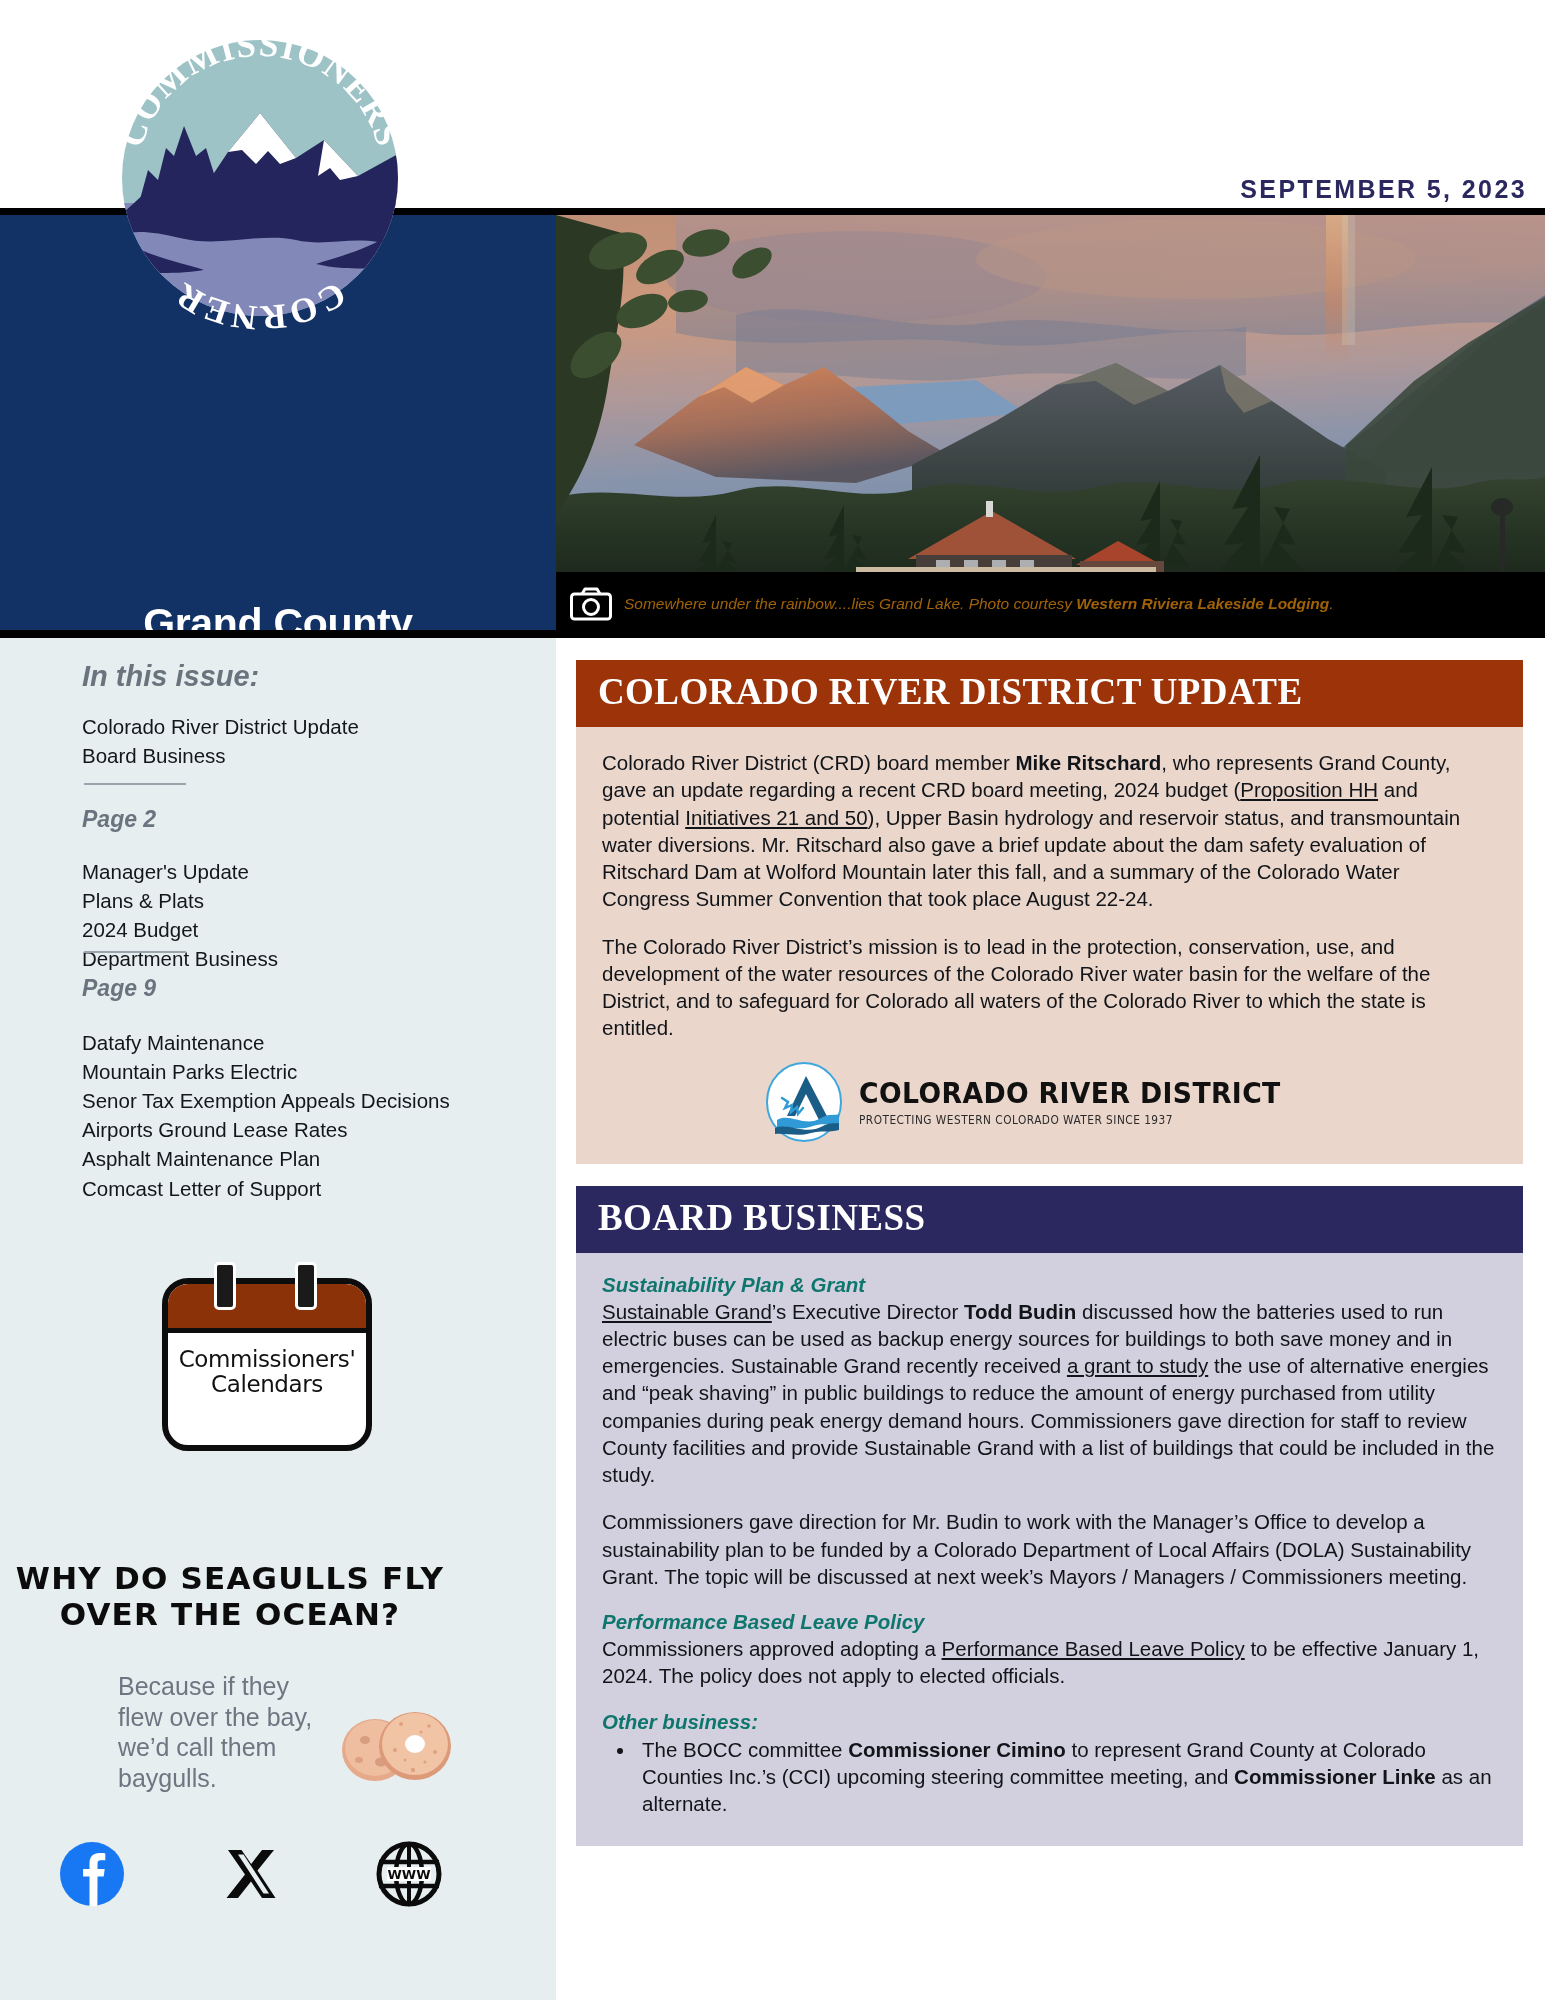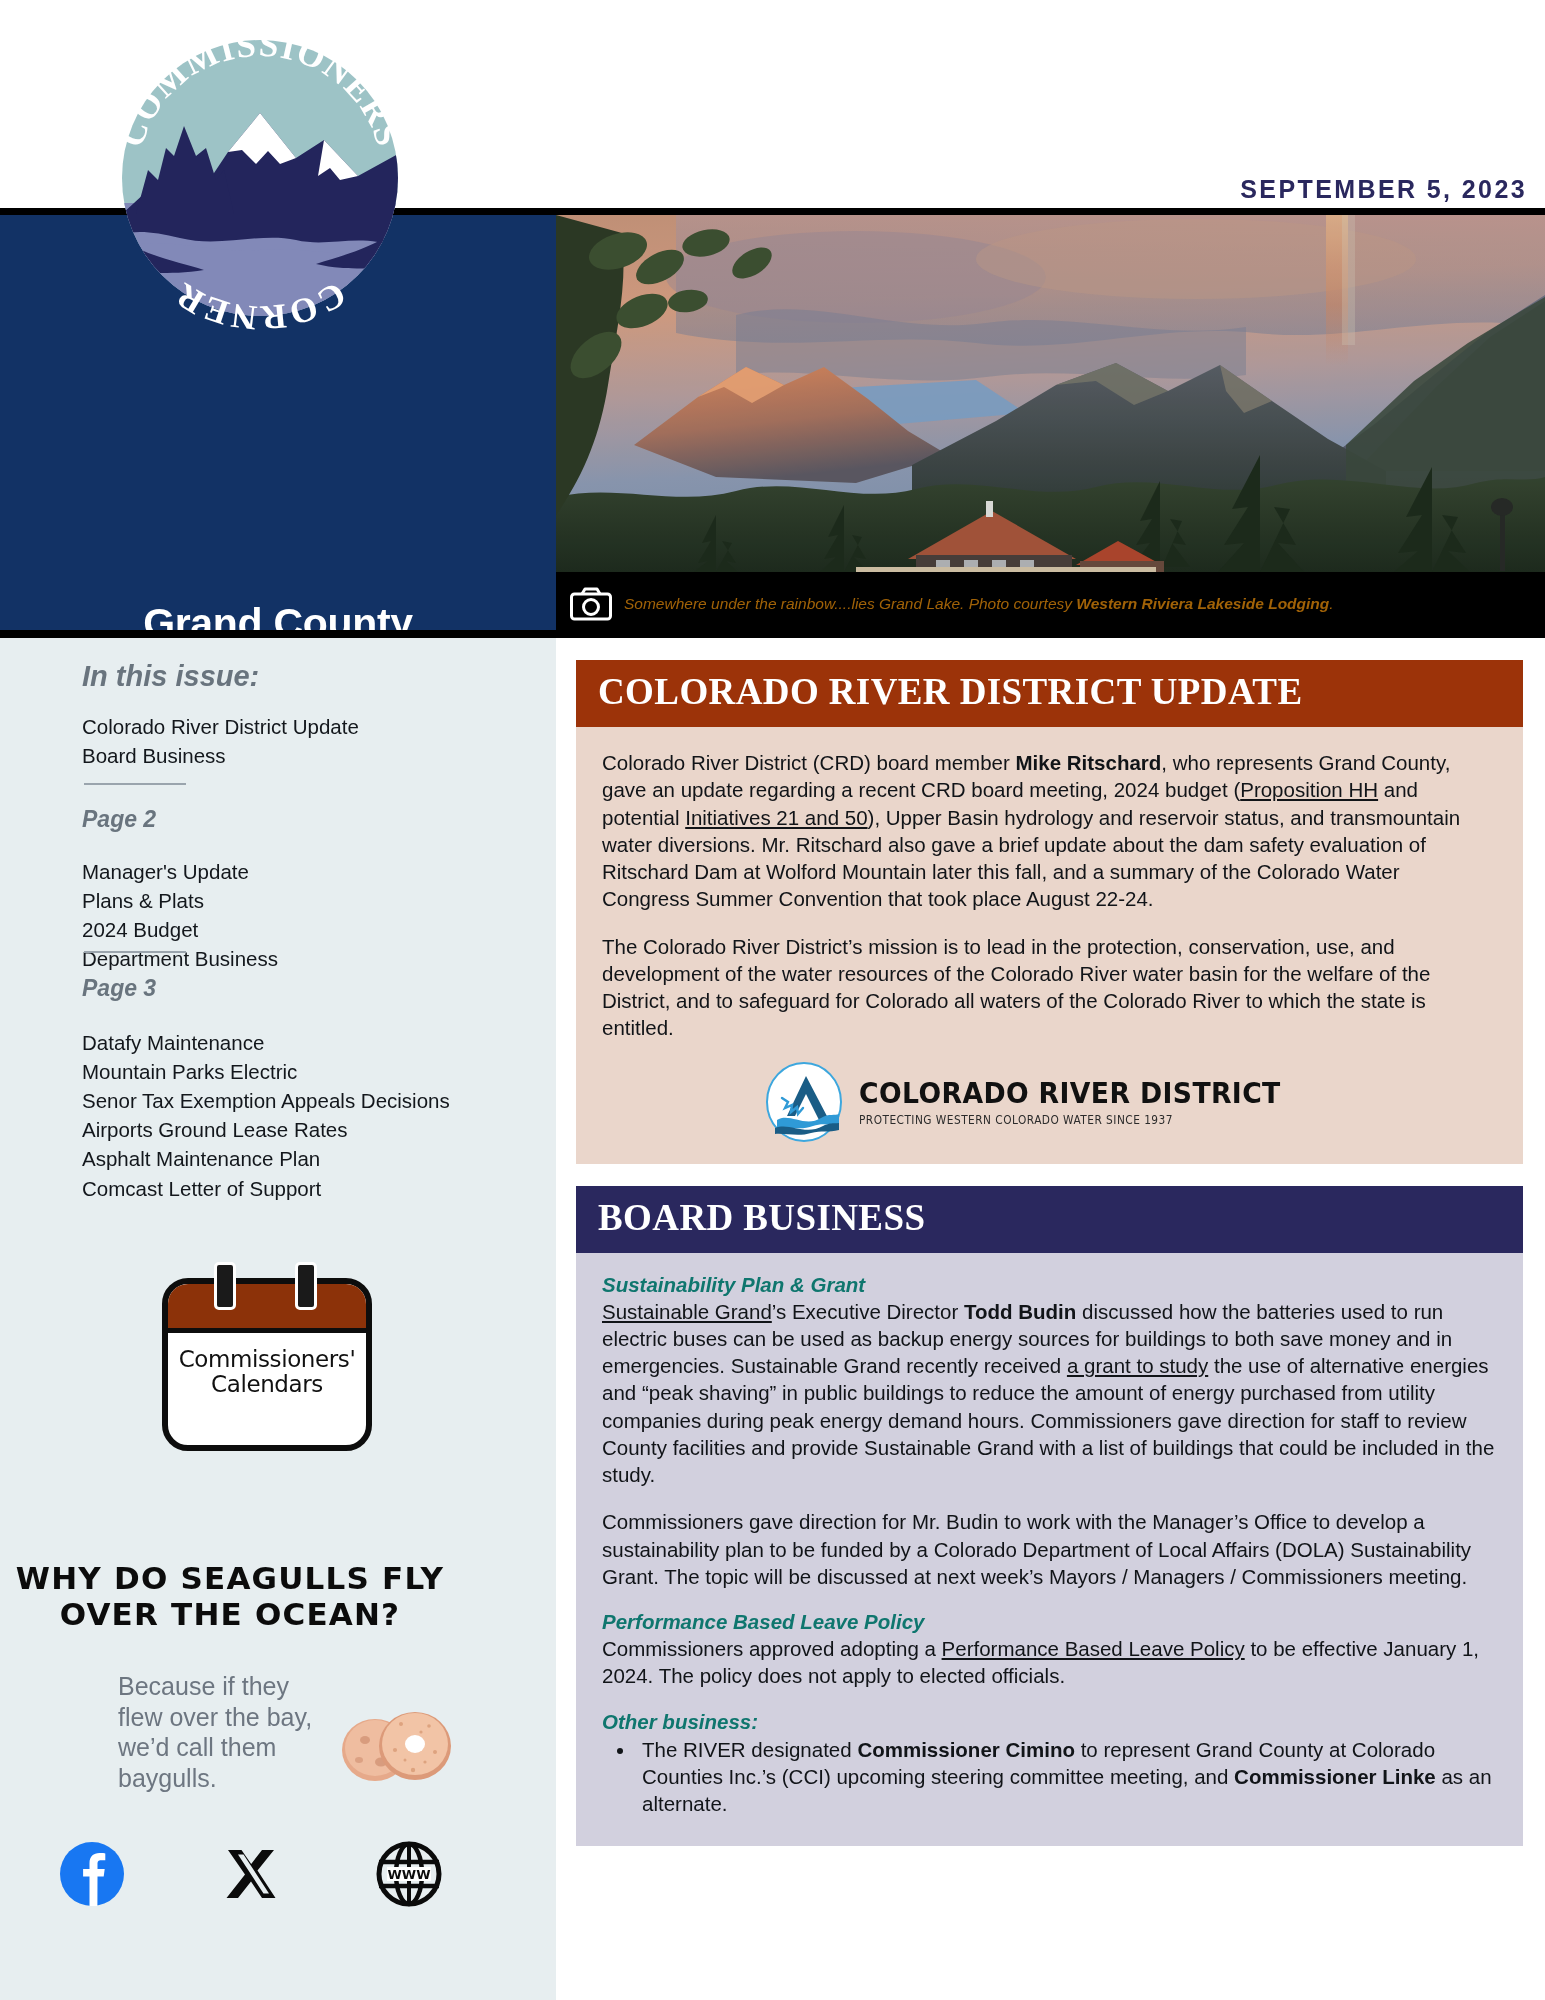--- a/index.html
+++ b/index.html
@@ -539,21 +539,21 @@
   <div class="page-label pl2">Page 2</div>
 
   <div class="toc-group toc-b">
     <div>Manager's Update</div>
     <div>Plans &amp; Plats</div>
     <div>2024 Budget</div>
     <div>Department Business</div>
   </div>
 
   <div class="toc-divider div2"></div>
-  <div class="page-label pl3">Page 3</div>
+  <div class="page-label pl3">Page 9</div>
 
   <div class="toc-group toc-c">
     <div>Datafy Maintenance</div>
     <div>Mountain Parks Electric</div>
     <div>Senor Tax Exemption Appeals Decisions</div>
     <div>Airports Ground Lease Rates</div>
     <div>Asphalt Maintenance Plan</div>
     <div>Comcast Letter of Support</div>
   </div>
 
@@ -648,17 +648,17 @@
     <div class="para">Commissioners gave direction for Mr. Budin to work with the Manager’s Office to develop a sustainability plan to be funded by a Colorado Department of Local Affairs (DOLA) Sustainability Grant. The topic will be discussed at next week’s Mayors / Managers / Commissioners meeting.</div>
 
     <div class="sub-head">Performance Based Leave Policy</div>
     <div class="para">
       <span>Commissioners approved adopting a </span><u>Performance Based Leave Policy</u><span> to be effective January 1, 2024. The policy does not apply to elected officials.</span>
     </div>
 
     <div class="sub-head">Other business:</div>
     <ul class="bullets">
       <li>
-        <span>The RIVER designated </span><b>Commissioner Cimino</b><span> to represent Grand County at Colorado Counties Inc.’s (CCI) upcoming steering committee meeting, and </span><b>Commissioner Linke</b><span> as an alternate.</span>
+        <span>The BOCC committee </span><b>Commissioner Cimino</b><span> to represent Grand County at Colorado Counties Inc.’s (CCI) upcoming steering committee meeting, and </span><b>Commissioner Linke</b><span> as an alternate.</span>
       </li>
     </ul>
   </div>
 </div>
 
 </body></html>

